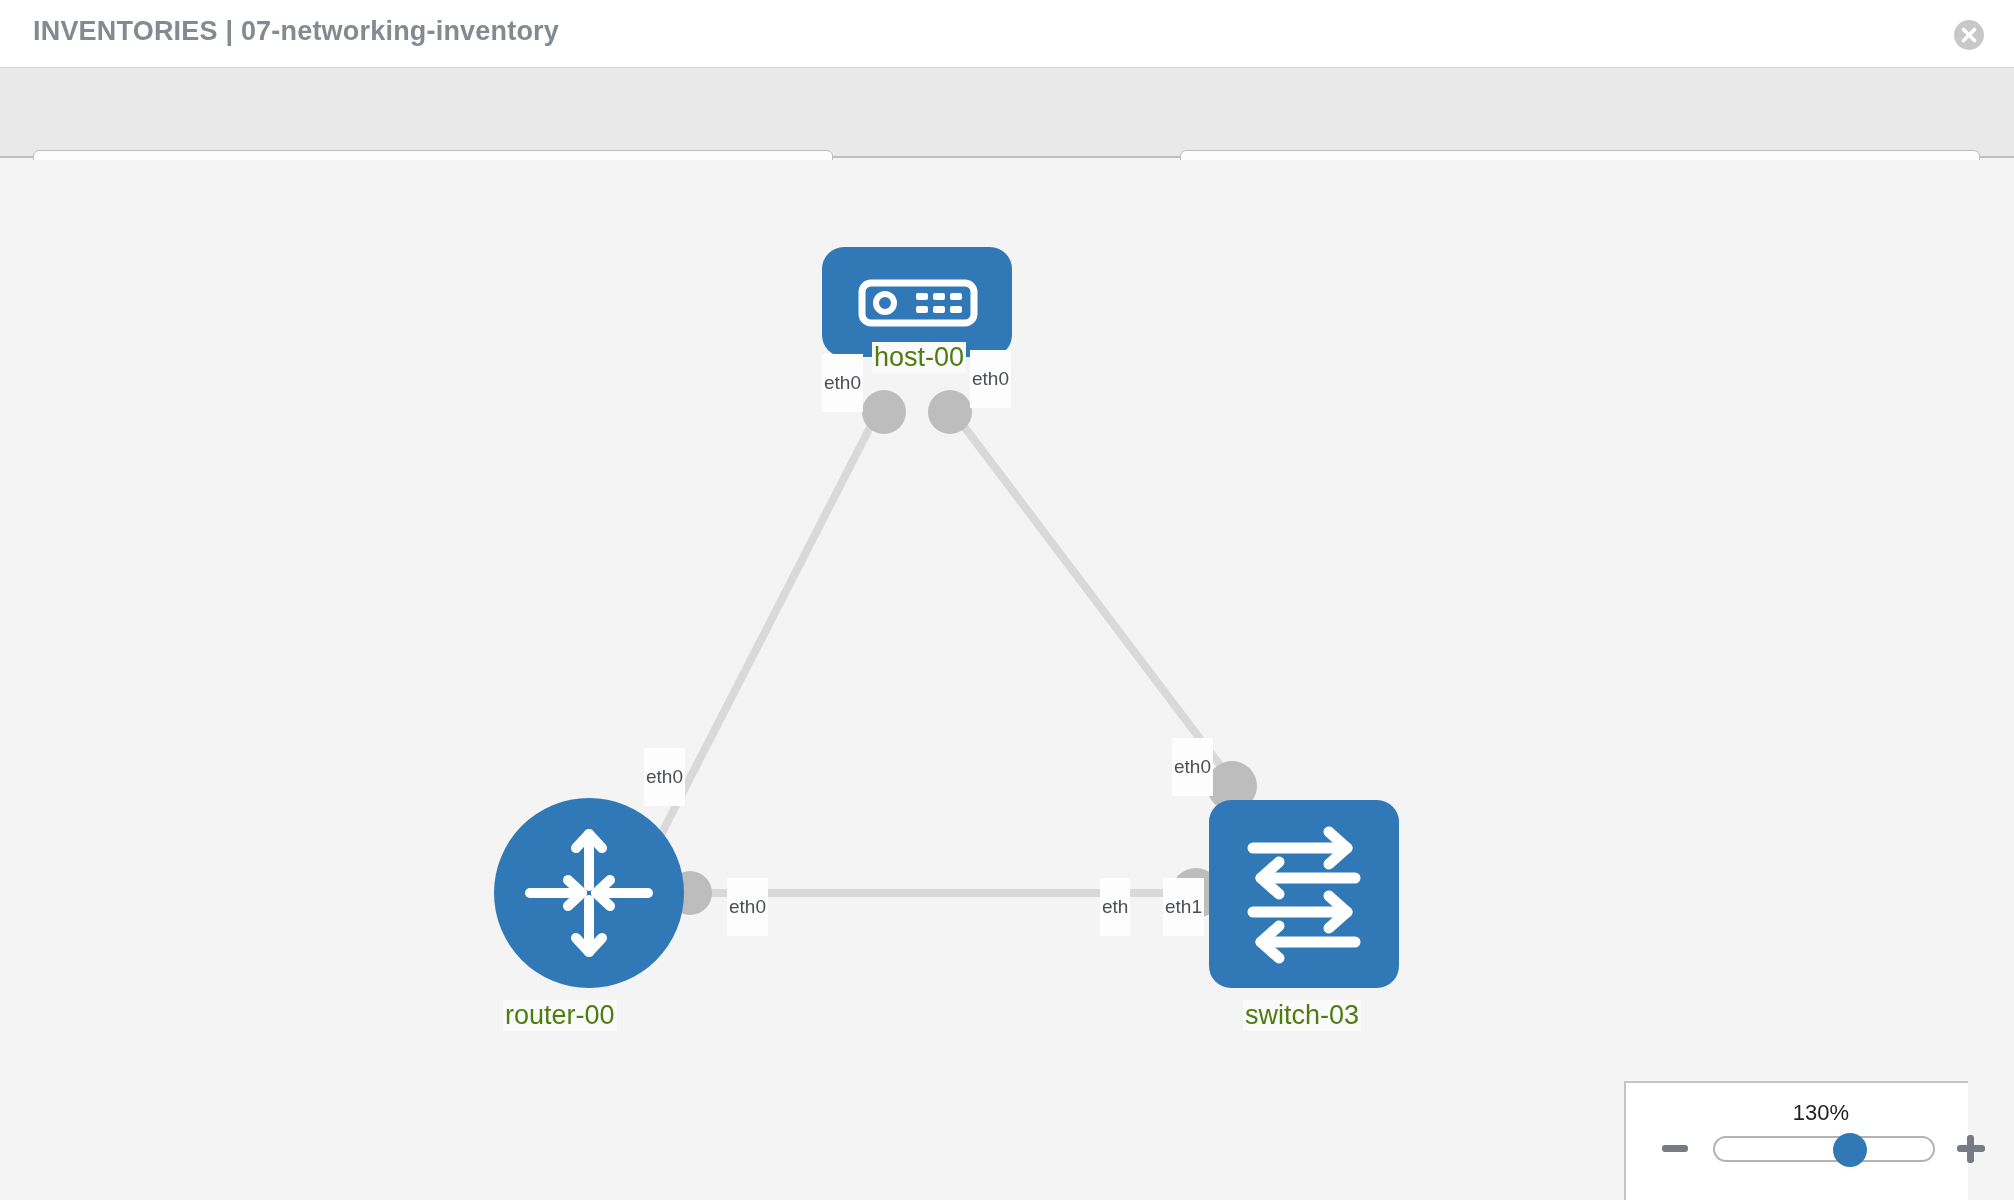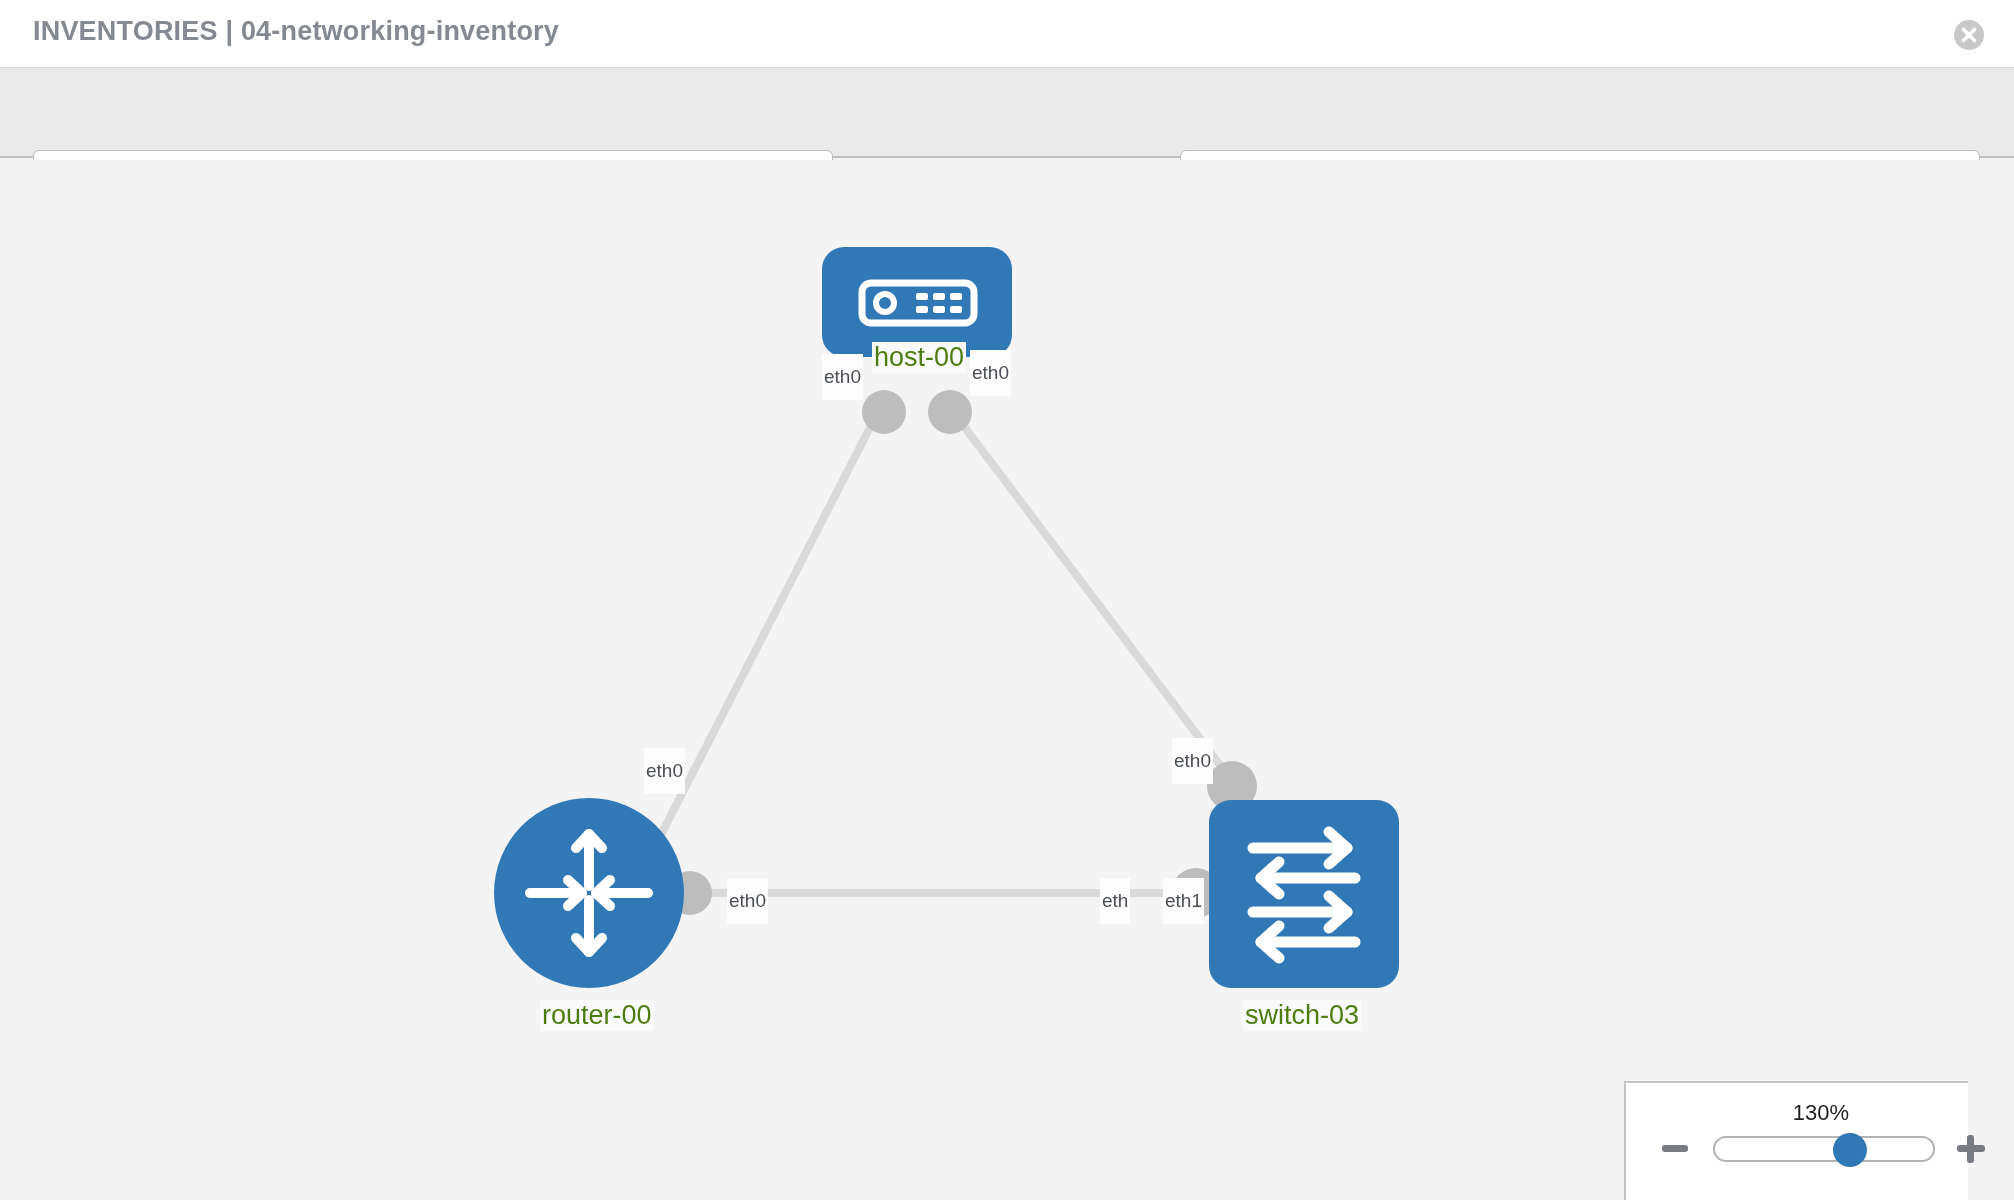--- a/index.html
+++ b/index.html
@@ -98,21 +98,21 @@
     background: #fafafa;
     white-space: nowrap;
     padding: 0 2px;
   }
   .iface-label {
     position: absolute;
     font-size: 19px;
     color: #4b4f55;
     background: #fdfdfd;
     white-space: nowrap;
-    padding: 12px 2px;
+    padding: 18px 2px;
   }
 
   
   .zoom-panel {
     position: absolute; left: 1624px; top: 1081px;
     width: 344px; height: 119px;
     background: #ffffff;
     border-top: 2px solid #c4c4c4;
     border-left: 2px solid #c4c4c4;
   }
@@ -148,21 +148,21 @@
     width: 34px; height: 34px; border-radius: 50%;
     background: #3179b6; cursor: pointer;
   }
 </style>
 </head>
 <body>
 
 <div id="app">
 
   <div class="header">
-    <div class="header-title">INVENTORIES | 04-networking-inventory</div>
+    <div class="header-title">INVENTORIES | 07-networking-inventory</div>
     <div class="close-btn">
       <svg width="30" height="30" viewBox="0 0 30 30">
         <path d="M9.5 9.5 L20.5 20.5 M20.5 9.5 L9.5 20.5" stroke="#ffffff" stroke-width="3.6" stroke-linecap="round"></path>
       </svg>
     </div>
   </div>
 
   <div class="toolbar">
 
     <div class="select-box" id="actions-select">
@@ -232,21 +232,21 @@
           <path d="M82 50 L95 36 L108 50"></path>
           <path d="M95 154 L95 102"></path>
           <path d="M82 140 L95 154 L108 140"></path>
           <path d="M36 95 L88 95"></path>
           <path d="M74 82 L88 95 L74 108"></path>
           <path d="M154 95 L102 95"></path>
           <path d="M116 82 L102 95 L116 108"></path>
         </g>
       </svg>
     </div>
-    <div class="node-label" style="left:540px; top:840px;">router-00</div>
+    <div class="node-label" style="left:503px; top:840px;">router-00</div>
     <div class="iface-label" style="left:644px; top:588px;">eth0</div>
     <div class="iface-label" style="left:727px; top:718px;">eth0</div>
 
     <div class="node node-shape-rect" style="left:1209px; top:640px; width:190px; height:188px;">
       <svg width="190" height="188" viewBox="0 0 190 188">
         <g stroke="#ffffff" stroke-width="11" stroke-linecap="round" stroke-linejoin="round" fill="none">
           <path d="M44 48 L138 48"></path>
           <path d="M120 32 L138 48 L120 64"></path>
           <path d="M146 78 L52 78"></path>
           <path d="M70 62 L52 78 L70 94"></path>

